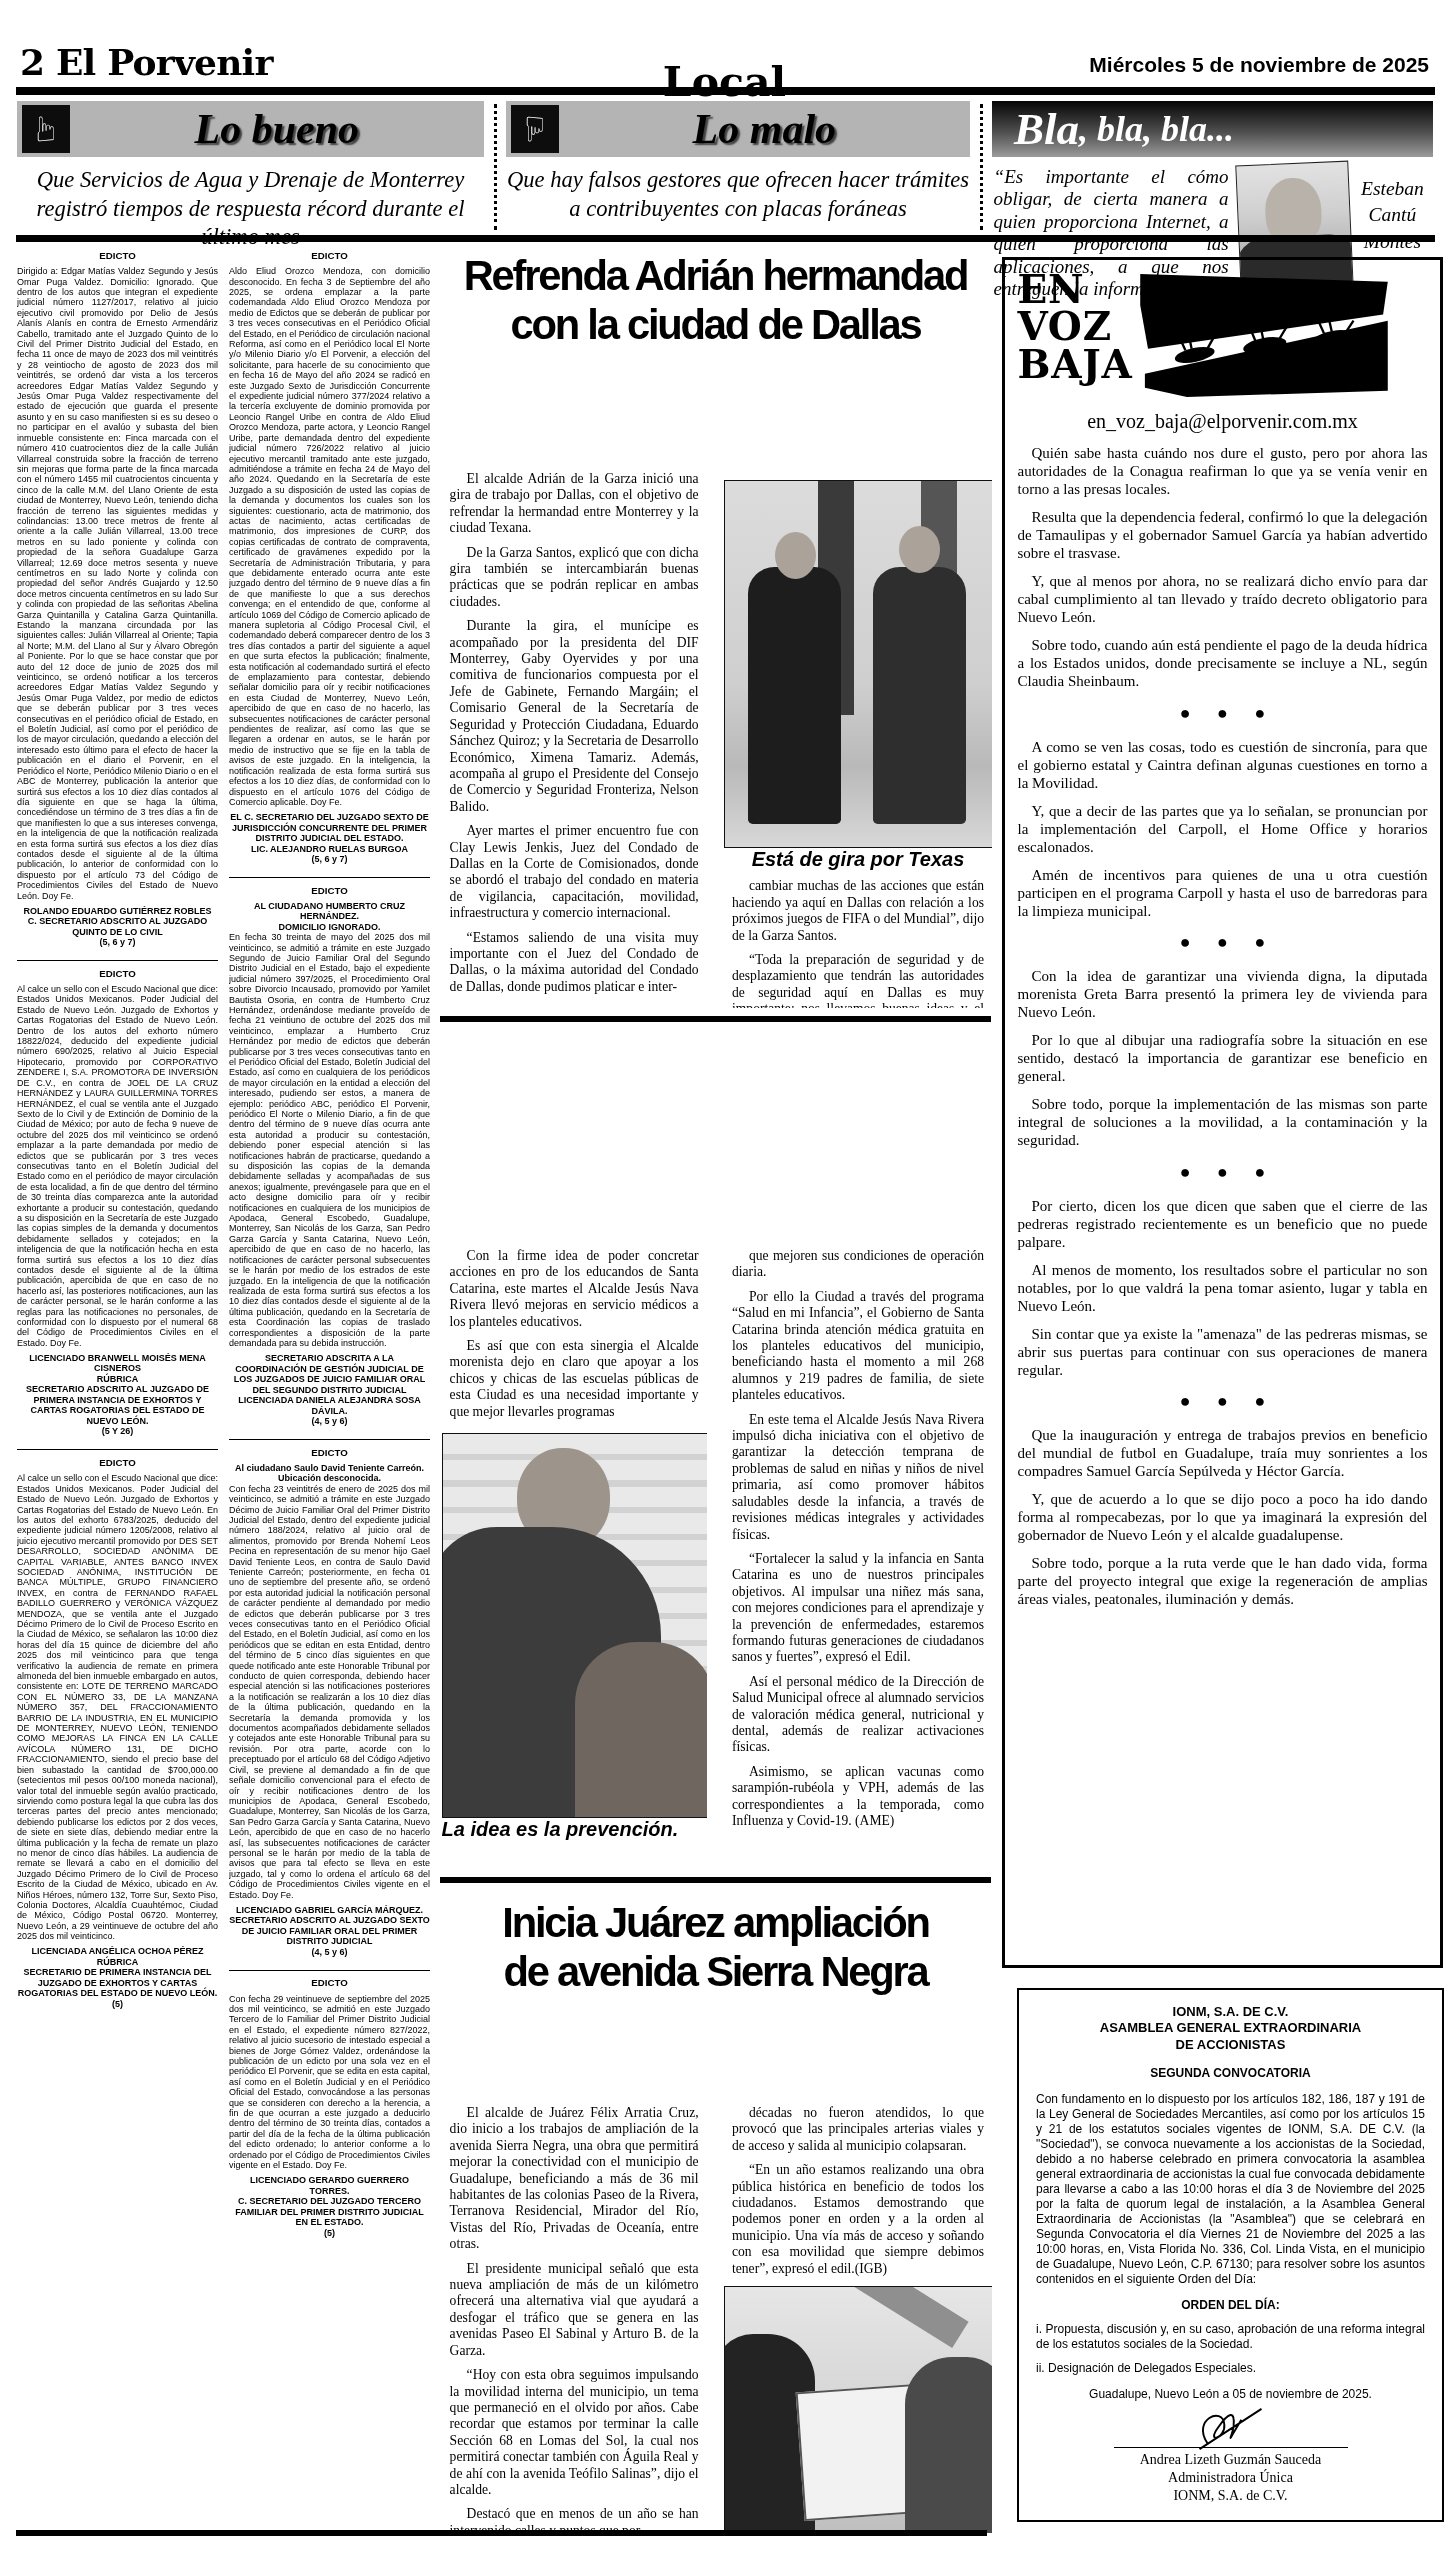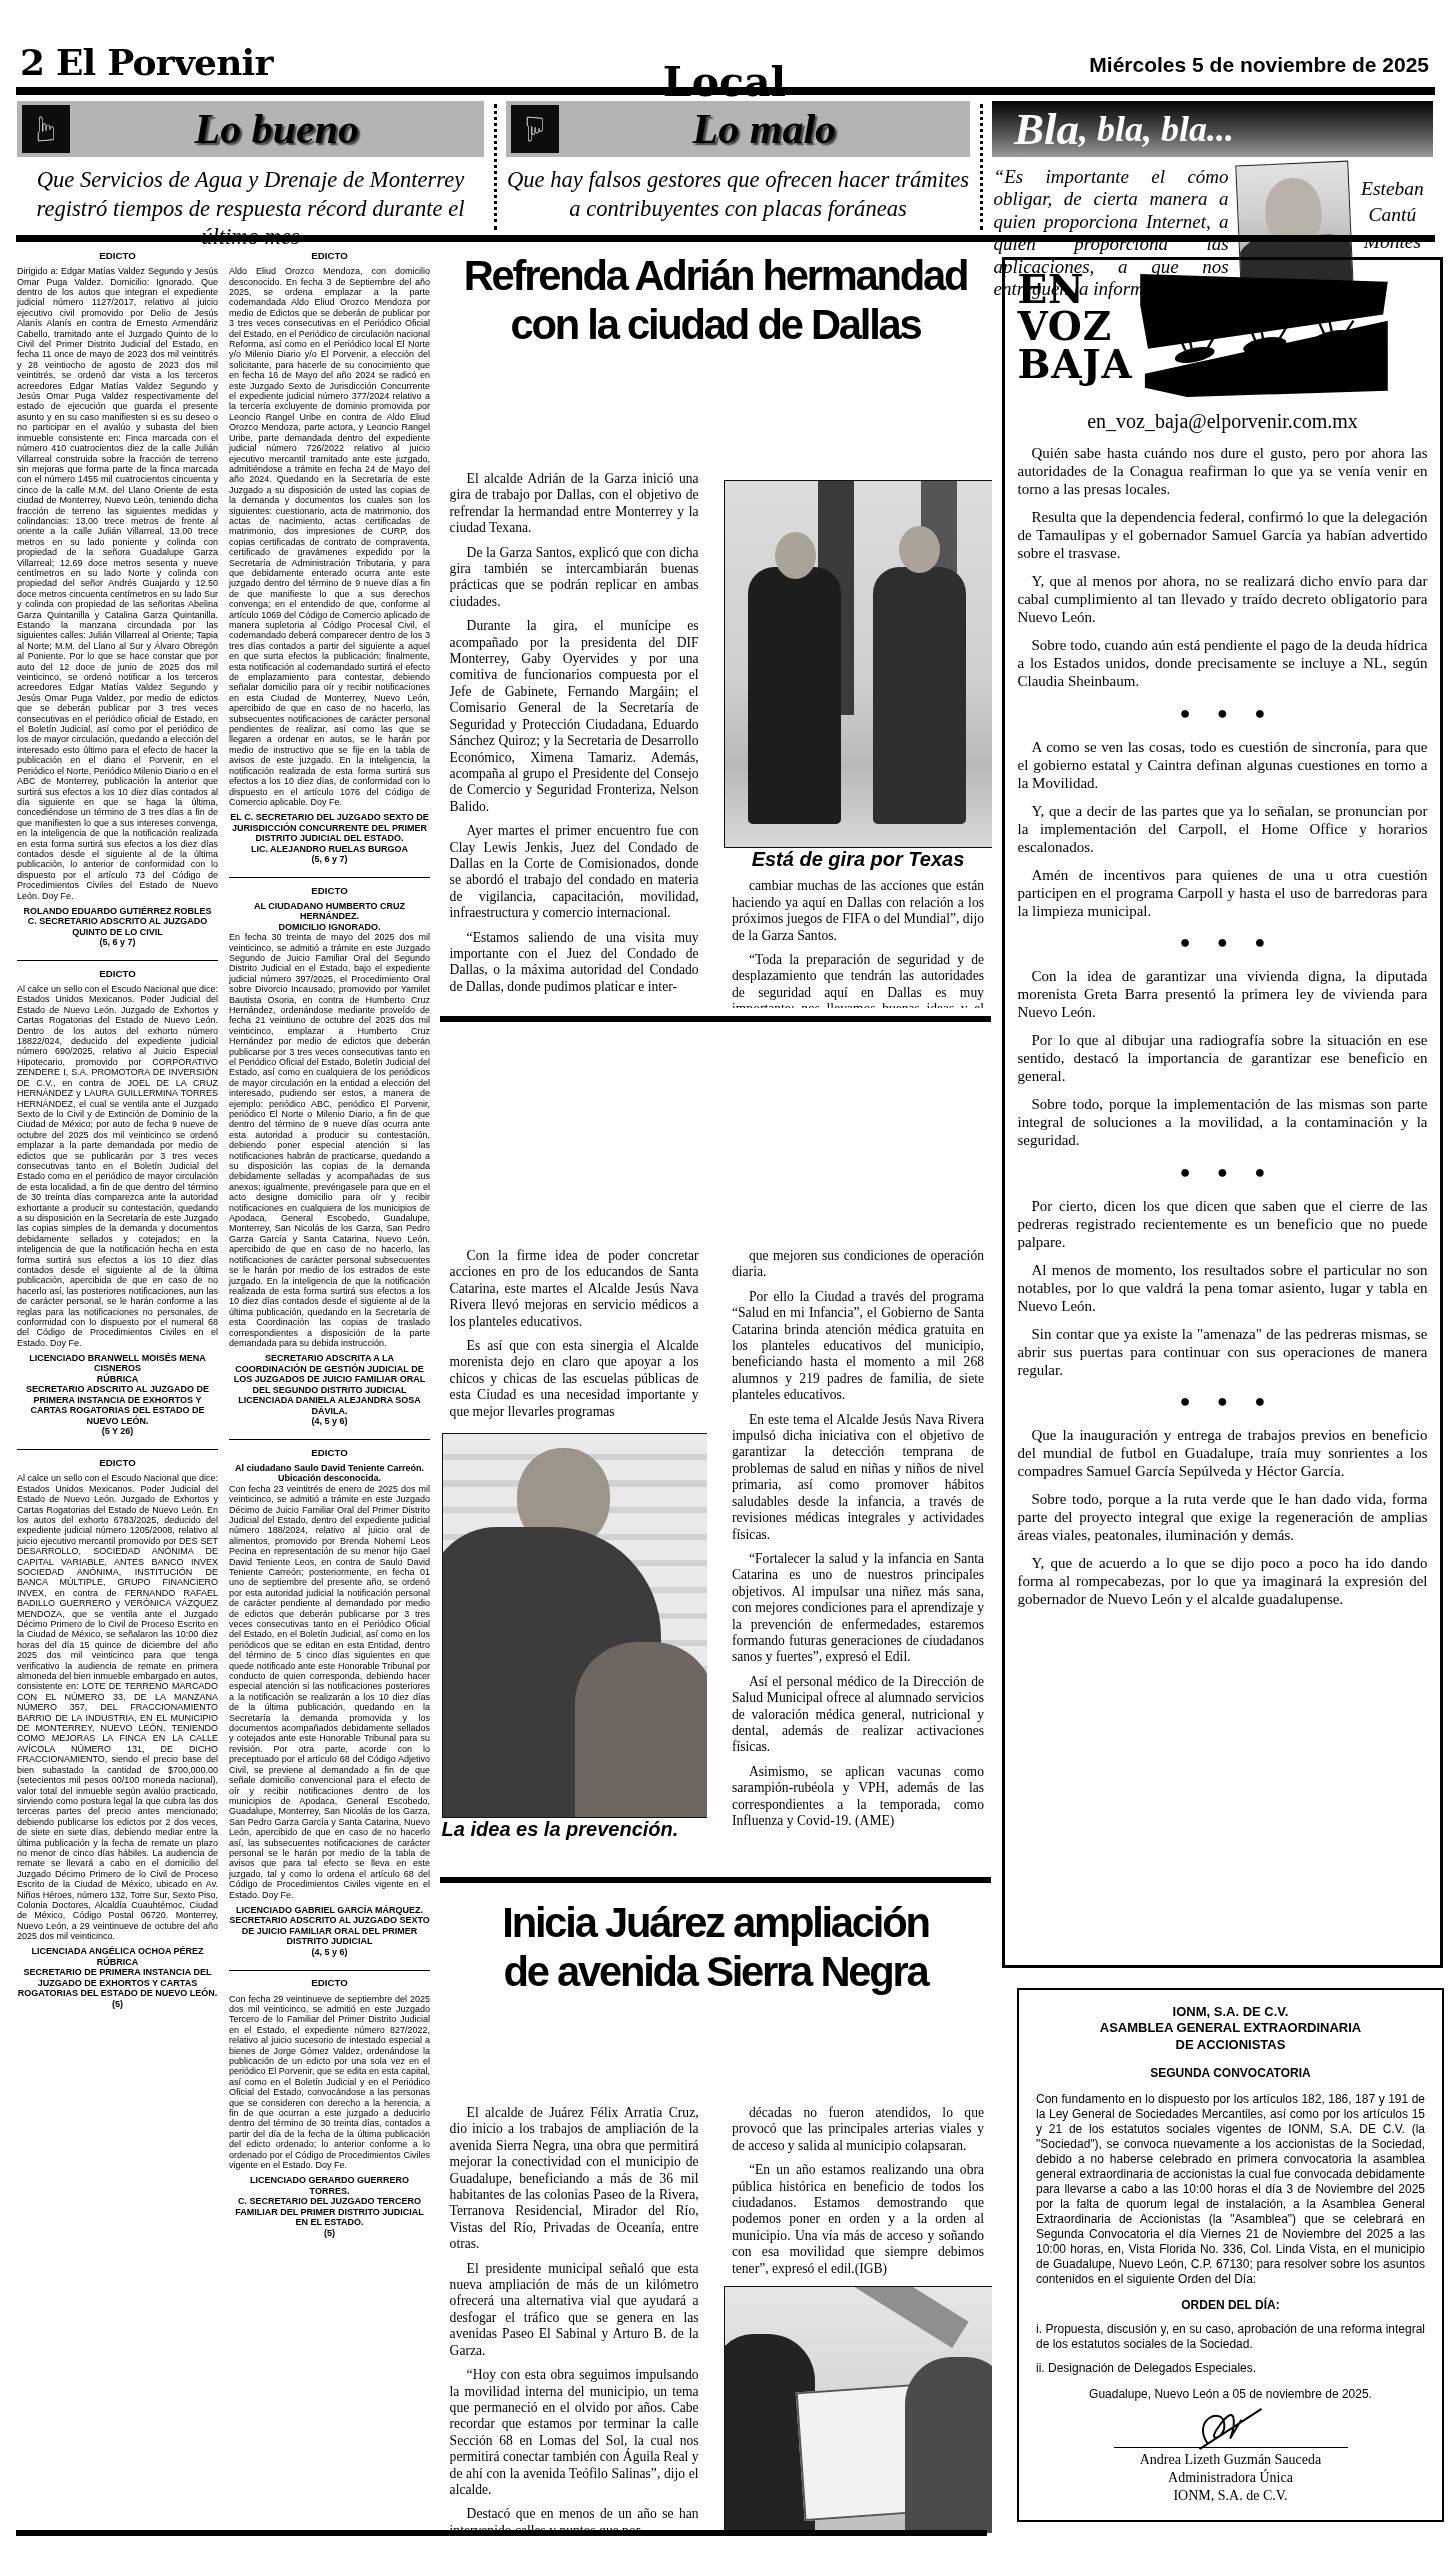--- a/index.html
+++ b/index.html
@@ -379,22 +379,22 @@
         <div>
             <p>Por cierto, dicen los que dicen que saben que el cierre de las pedreras registrado recientemente es un beneficio que no puede palpare.</p>
             <p>Al menos de momento, los resultados sobre el particular no son notables, por lo que valdrá la pena tomar asiento, lugar y tabla en Nuevo León.</p>
             <p>Sin contar que ya existe la "amenaza" de las pedreras mismas, se abrir sus puertas para continuar con sus operaciones de manera regular.</p>
           </div>
         <div class="voz-dots">●  ●  ●</div>
       </div>
         <div>
         <div>
             <p>Que la inauguración y entrega de trabajos previos en beneficio del mundial de futbol en Guadalupe, traía muy sonrientes a los compadres Samuel García Sepúlveda y Héctor García.</p>
+            <p>Y, que de acuerdo a lo que se dijo poco a poco ha ido dando forma al rompecabezas, por lo que ya imaginará la expresión del gobernador de Nuevo León y el alcalde guadalupense.</p>
             <p>Sobre todo, porque a la ruta verde que le han dado vida, forma parte del proyecto integral que exige la regeneración de amplias áreas viales, peatonales, iluminación y demás.</p>
-            <p>Y, que de acuerdo a lo que se dijo poco a poco ha ido dando forma al rompecabezas, por lo que ya imaginará la expresión del gobernador de Nuevo León y el alcalde guadalupense.</p>
           </div>
 
       </div>
       </div>
   </div>
 
   <div class="ionm">
     <div>
         <div class="ionm-title">IONM, S.A. DE C.V.</div>
         <div class="ionm-title">ASAMBLEA GENERAL EXTRAORDINARIA</div>

